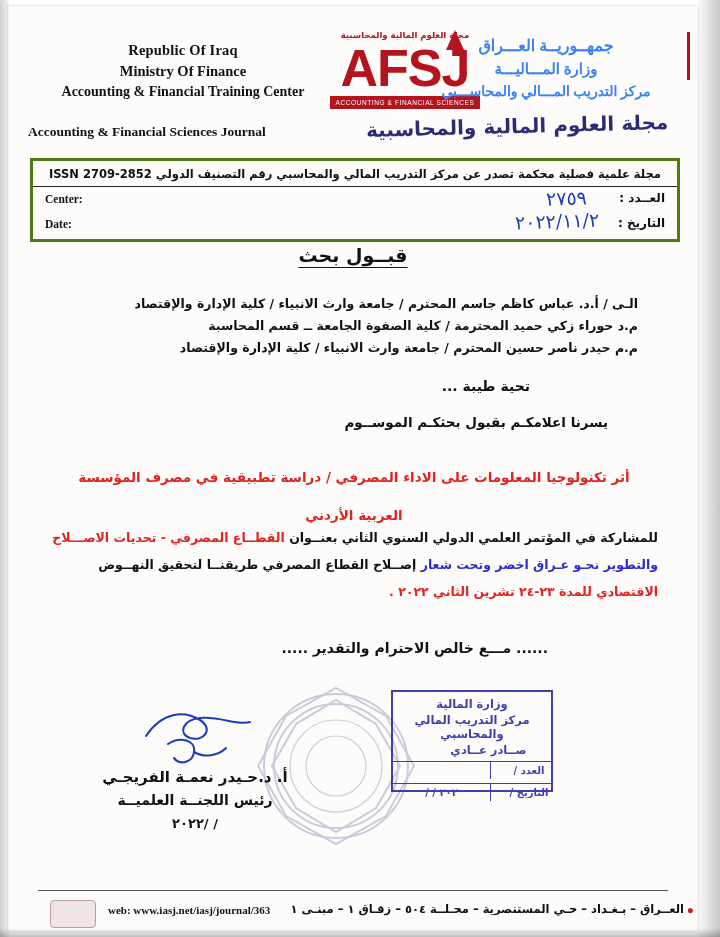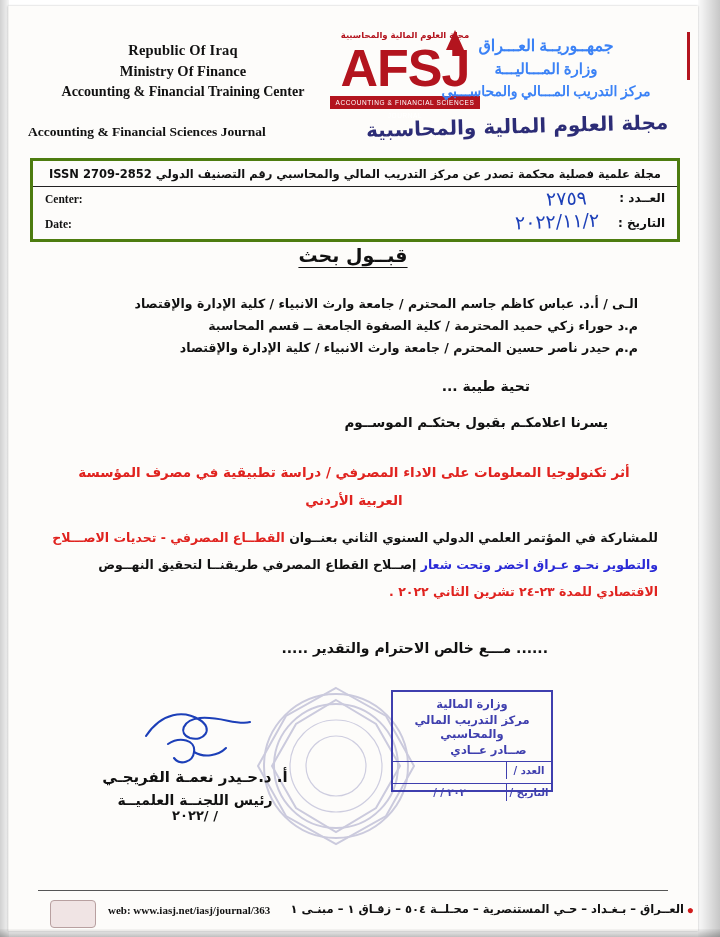--- a/index.html
+++ b/index.html
@@ -266,21 +266,21 @@
     position: absolute;
     right: 44px;
     top: 452px;
     width: 600px;
     direction: rtl;
     text-align: center;
     font-size: 13.5px;
     font-weight: bold;
     color: #e0231f;
     font-family: "DejaVu Sans", sans-serif;
-    line-height: 28px;
+    line-height: 38px;
   }
   .conf-para {
     position: absolute;
     right: 40px;
     top: 518px;
     width: 608px;
     direction: rtl;
     text-align: right;
     font-size: 12.5px;
     font-weight: bold;
@@ -315,21 +315,21 @@
     left: 72px;
     top: 762px;
     width: 230px;
     text-align: center;
     direction: rtl;
     color: #111;
     font-family: "DejaVu Sans", sans-serif;
   }
   .sign-block .n1 { font-size: 15px; font-weight: bold; }
   .sign-block .n2 { font-size: 14px; font-weight: bold; margin-top: 6px; }
-  .sign-block .n3 { font-size: 13px; font-weight: bold; margin-top: 0; letter-spacing: 1px;}
+  .sign-block .n3 { font-size: 13px; font-weight: bold; margin-top: 8px; letter-spacing: 1px;}
 
   
   .stamp-round {
     position: absolute;
     left: 228px;
     top: 660px;
     width: 200px;
     height: 200px;
     opacity: .35;
   }
@@ -352,21 +352,21 @@
   .stamp-box .srow {
     display: flex;
     direction: rtl;
     font-size: 10px;
     font-weight: bold;
     border-top: 1px solid #2f2fa8;
     margin-top: 4px;
     height: 17px;
     align-items: center;
   }
-  .stamp-box .srow .c1 { width: 44px; border-left: 1px solid #2f2fa8; height: 100%; line-height: 17px;}
+  .stamp-box .srow .c1 { width: 44px; border-left: 1px solid #2f2fa8; height: 100%; line-height: 17px; padding-left: 16px;}
   .stamp-box .srow .c2 { flex: 1; height: 100%; line-height: 17px;}
 
   
   .footer-line {
     position: absolute;
     left: 30px;
     top: 884px;
     width: 630px;
     border-top: 1px solid #555;
   }

